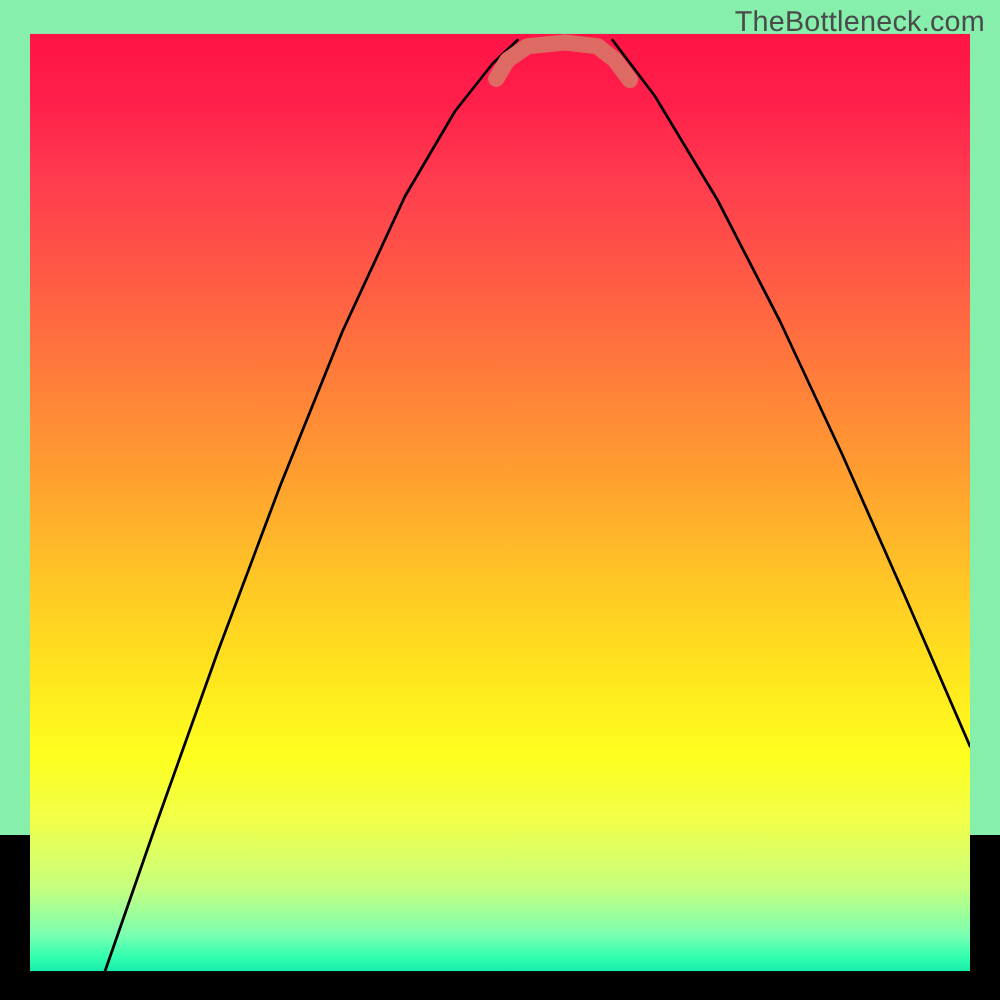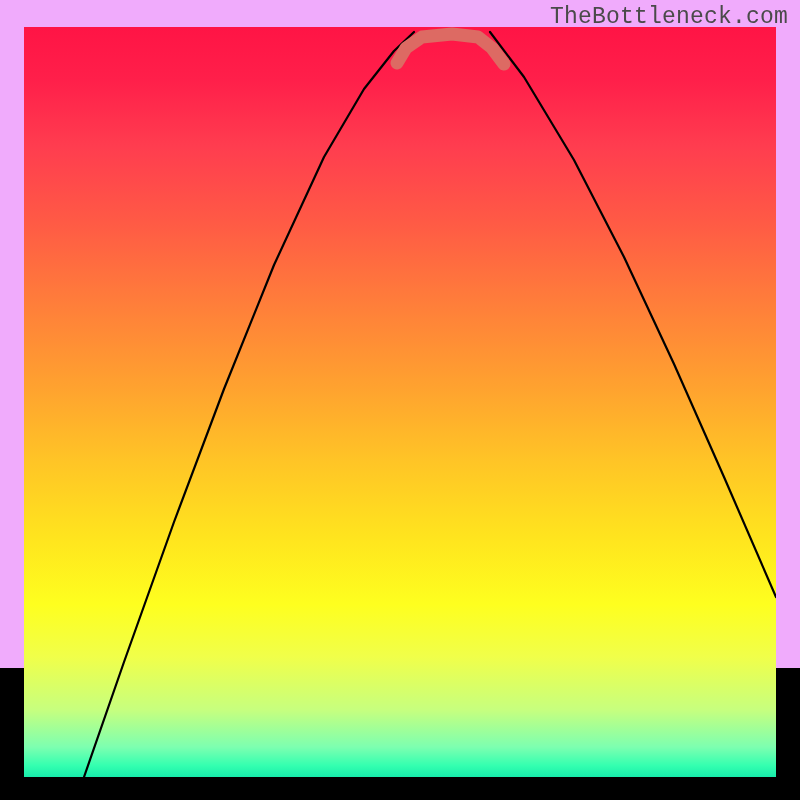--- a/index.html
+++ b/index.html
@@ -8,22 +8,21 @@
     width: 800px;
     height: 800px;
     background: #000;
     overflow: hidden;
     font-family: Arial, Helvetica, sans-serif;
   }
   .frame {
     position: relative;
     width: 800px;
     height: 668px;
-    background: #f0abfc;
-    font-family: Liberation Mono, monospace;
+    background: #86efac;
   }
   .watermark {
     position: absolute;
     top: 4px;
     right: 12px;
     color: #4a4a4a;
     font-size: 23px;
     font-weight: 400;
     letter-spacing: 0.2px;
     z-index: 20;

